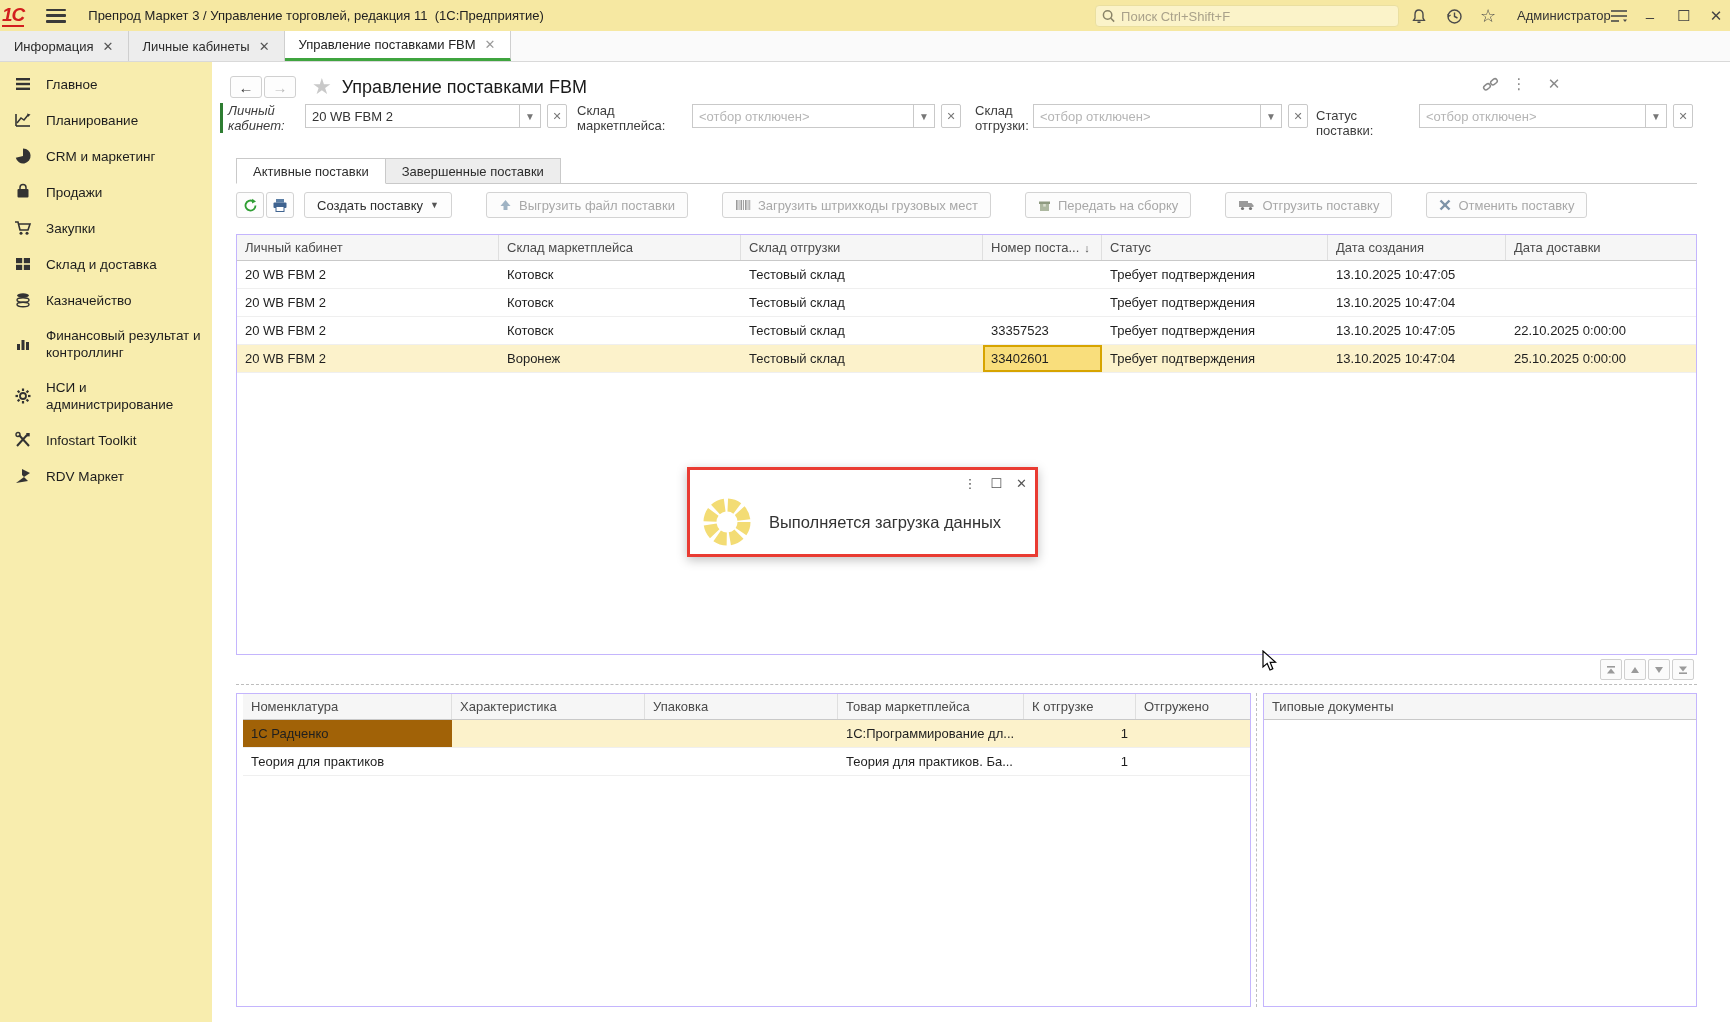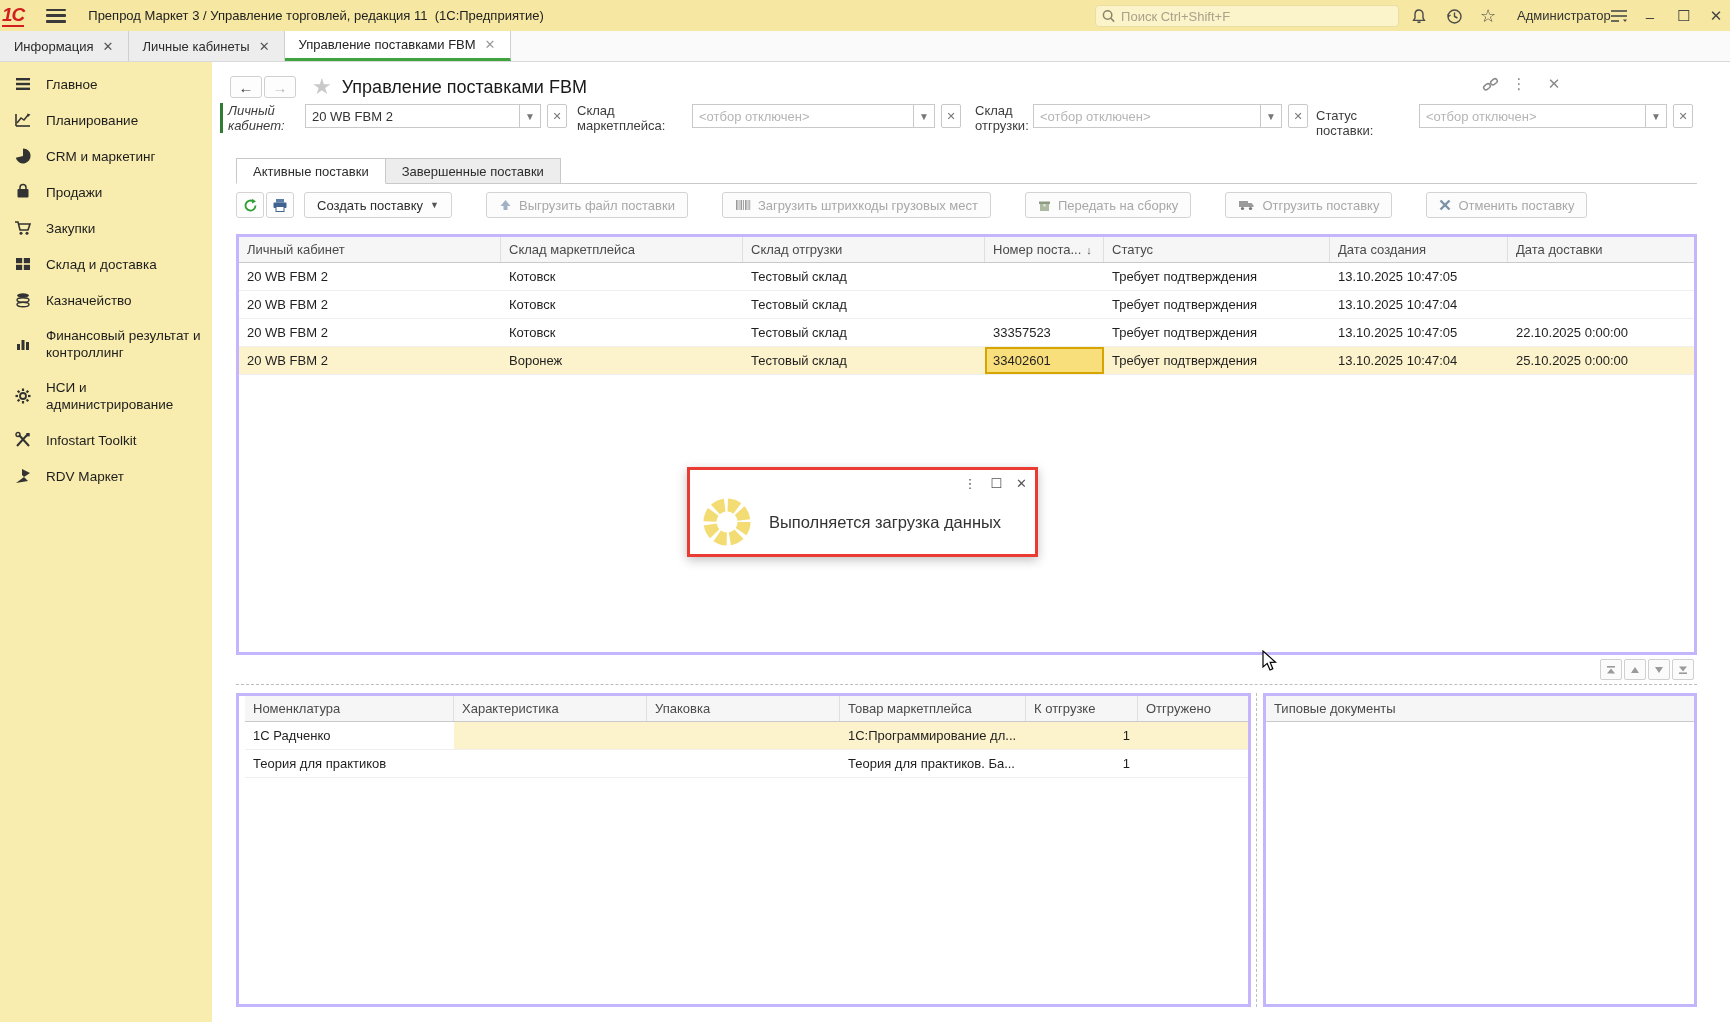--- a/index.html
+++ b/index.html
@@ -61,30 +61,30 @@
 
   
   .toolbar { position:absolute; left:24px; top:130px; height:26px; display:flex; gap:2px; align-items:center; }
   .tbtn { height:26px; border:1px solid #D3D3D3; border-radius:3px; background:#FDFDFD; display:flex; align-items:center; gap:7px; padding:0 12px; font-size:13px; color:#2d2d2d; cursor:pointer; }
   .tbtn.icon-only { width:28px; padding:0; justify-content:center; }
   .tbtn.disabled { color:#A8A8A8; cursor:default; background:#FCFCFC;margin-left:24px; }
   .tbtn .carr { font-size:9px; color:#555; }
   .tb-gap { width:6px; }
 
   
-  .gridtable { position:absolute; border:3px solid #c4b5fd; background:#fff; }
+  .gridtable { position:absolute; border:1px solid #c4b5fd; background:#fff; }
   .gt-head { display:grid; background:#F6F6F6; border-bottom:1px solid #C9C9C9; }
   .gt-head > div { padding:5px 8px; font-size:13px; color:#4a4a4a; border-right:1px solid #DFDFDF; display:flex; align-items:center; gap:5px; overflow:hidden; white-space:nowrap; cursor:pointer; }
   .gt-row { display:grid; border-bottom:1px solid #EFEFEF; cursor:pointer; }
   .gt-row > div { padding:6px 8px; font-size:13px; color:#1f1f1f; overflow:hidden; white-space:nowrap; }
   .gt-row.sel { background:#FCF2CB; }
   .num-right { text-align:right; }
   .sortarrow { font-size:11px; color:#555; }
   .selcell { outline:2px solid #D7A400; outline-offset:-2px; background:#F9DE7C; }
-  .curcell { background:#ffffff; }
+  .curcell { background:#a16207; }
 
   
   .mini-nav { position:absolute; display:flex; gap:2px; }
   .mini-btn { width:22px; height:21px; border:1px solid #D0D0D0; background:#FBFBFB; border-radius:2px; display:flex; align-items:center; justify-content:center; cursor:pointer; }
 
   .hsplit { position:absolute; border-top:1px dashed #BDBDBD; }
   .vsplit { position:absolute; border-left:1px dashed #BDBDBD; }
 
   
   .panel-head { background:#F6F6F6; border-bottom:1px solid #C9C9C9; padding:5px 8px; font-size:13px; color:#4a4a4a; }

